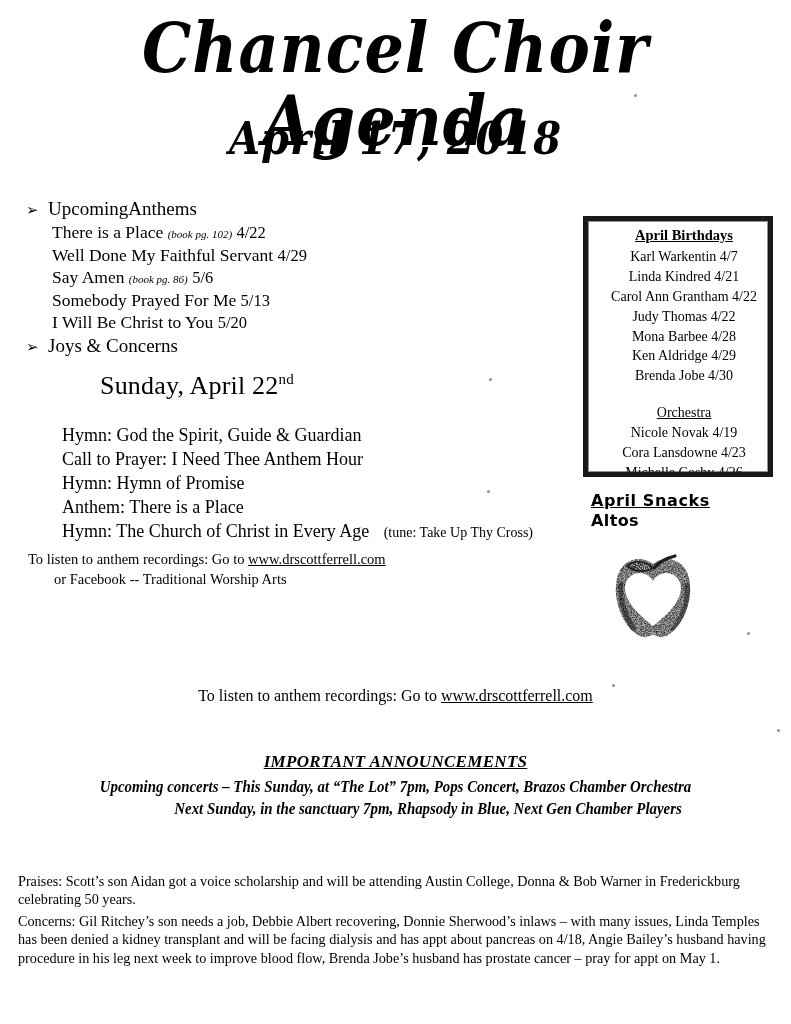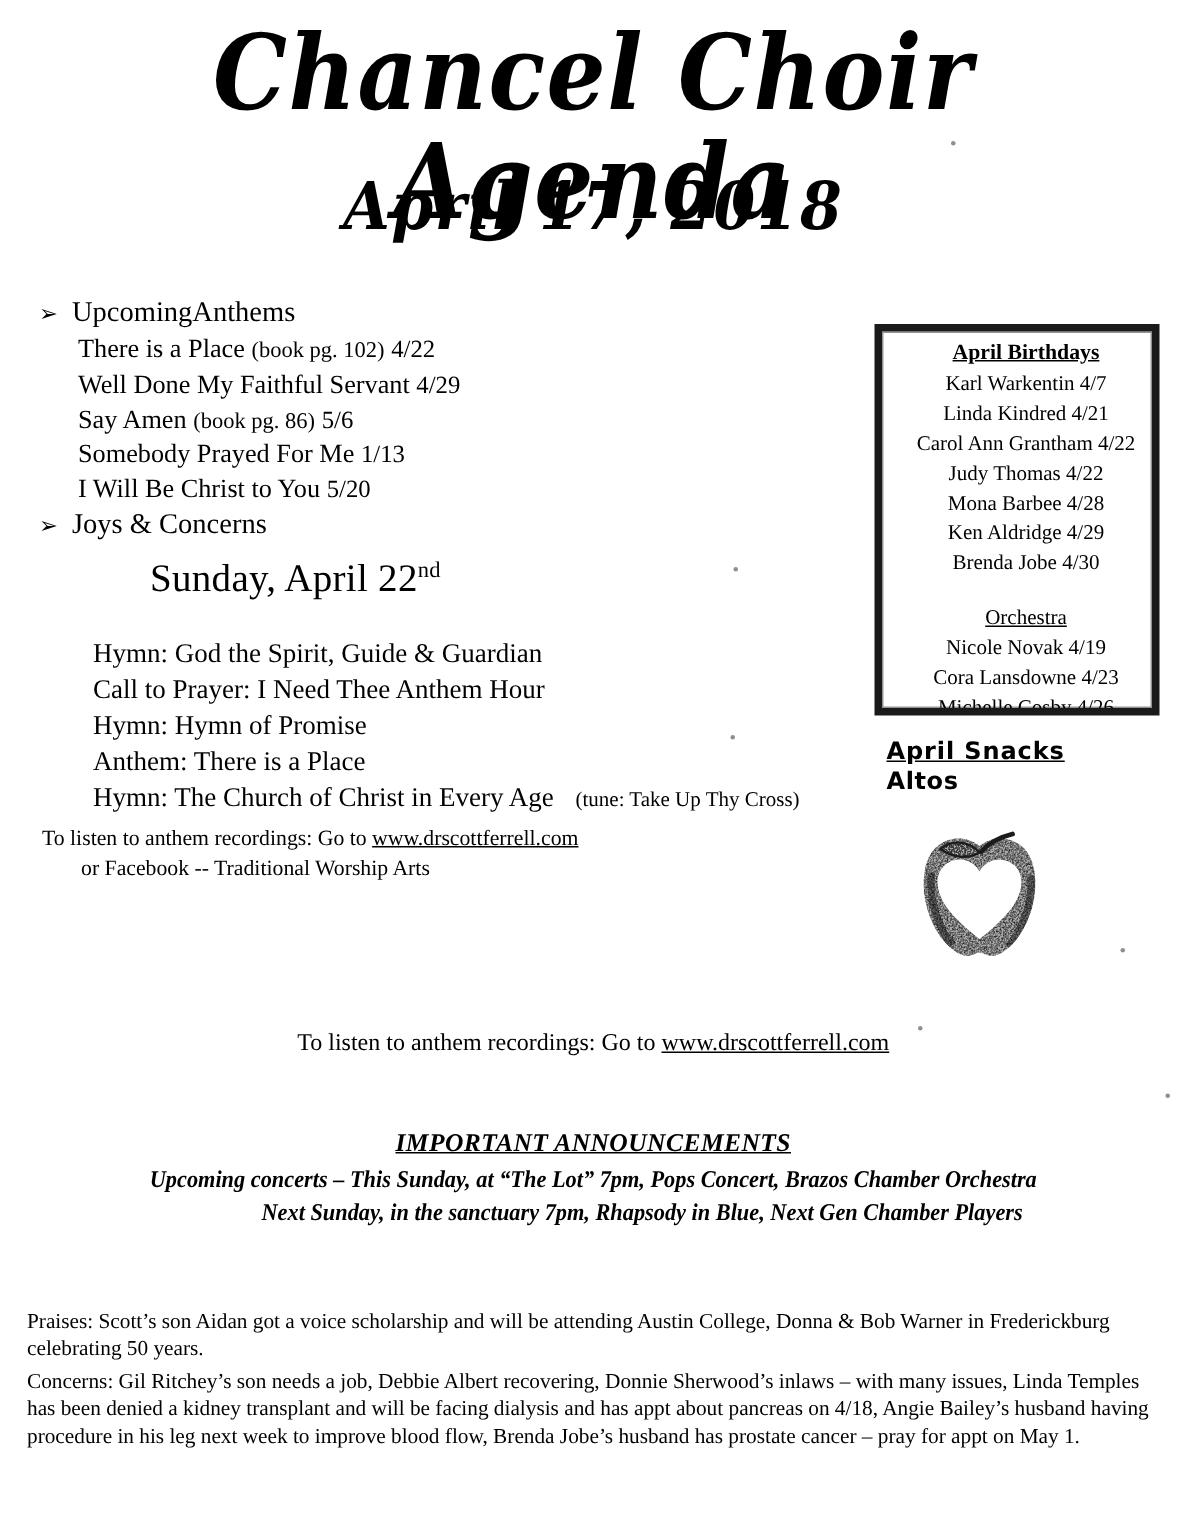--- a/index.html
+++ b/index.html
@@ -75,21 +75,21 @@
     font-size: 19px;
   }
   .anthem-list {
     margin: 1px 0 0 26px;
   }
   .anthem-line {
     font-size: 17.5px;
     line-height: 1.28;
     white-space: nowrap;
   }
-  .anthem-line .pg { font-size: 15px; }
+  .anthem-line .pg { font-size: 11px; font-style: italic; }
   .anthem-line .dt { font-size: 16.5px; }
   .joys-row { margin-top: 2px; }
 
   
   .sunday-heading {
     position: absolute;
     left: 100px;
     top: 371px;
     font-size: 26px;
     letter-spacing: 0.2px;
@@ -277,21 +277,21 @@
         <span class="dt">4/29</span>
       </div>
       <div class="anthem-line">
         <span>Say Amen</span>
         <span class="pg">(book pg. 86)</span>
         <span class="dt">5/6</span>
       </div>
       <div class="anthem-line">
         <span>Somebody Prayed For Me</span>
         <span class="pg"></span>
-        <span class="dt">1/13</span>
+        <span class="dt">5/13</span>
       </div>
       <div class="anthem-line">
         <span>I Will Be Christ to You</span>
         <span class="pg"></span>
         <span class="dt">5/20</span>
       </div>
     </div>
 
     <div class="bullet-row joys-row">
       <span class="bullet-glyph">➢</span>

